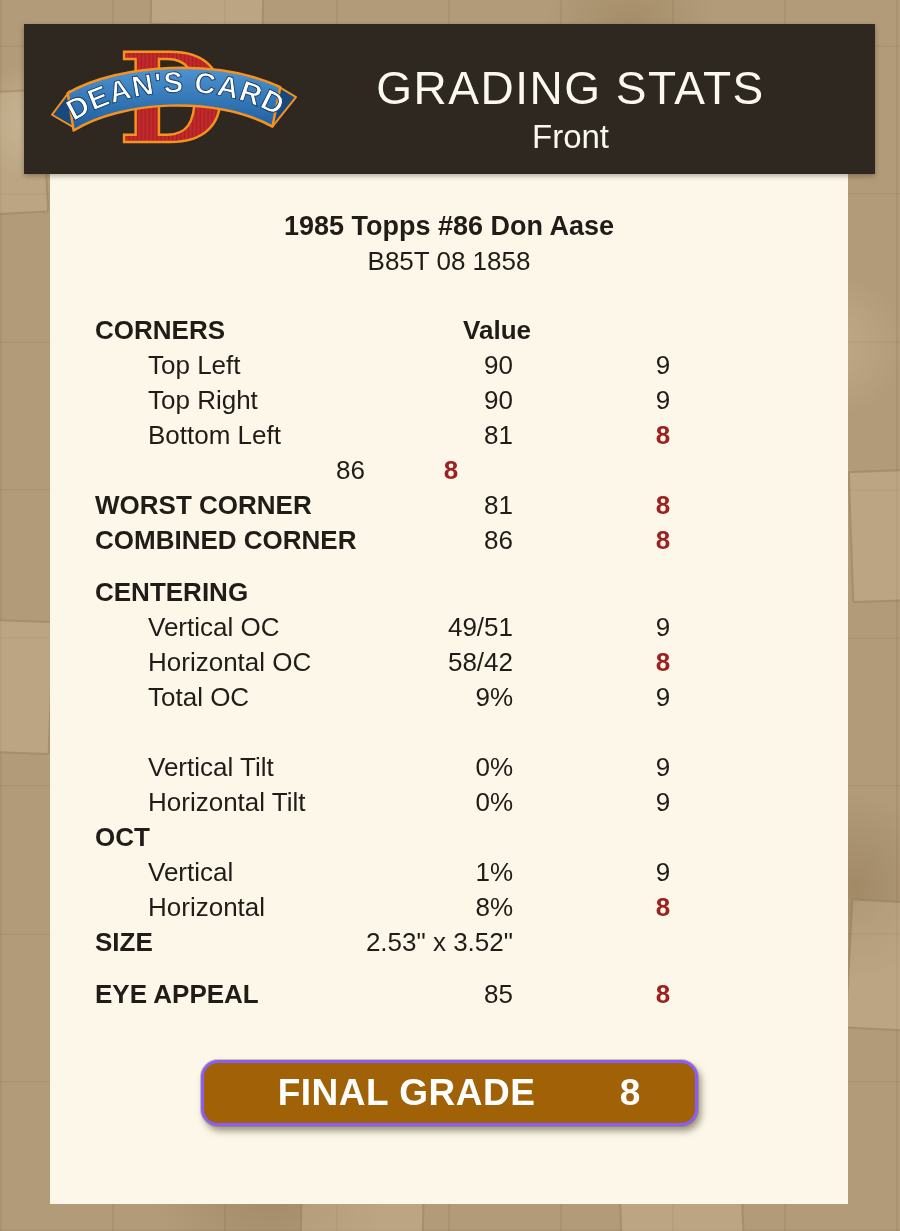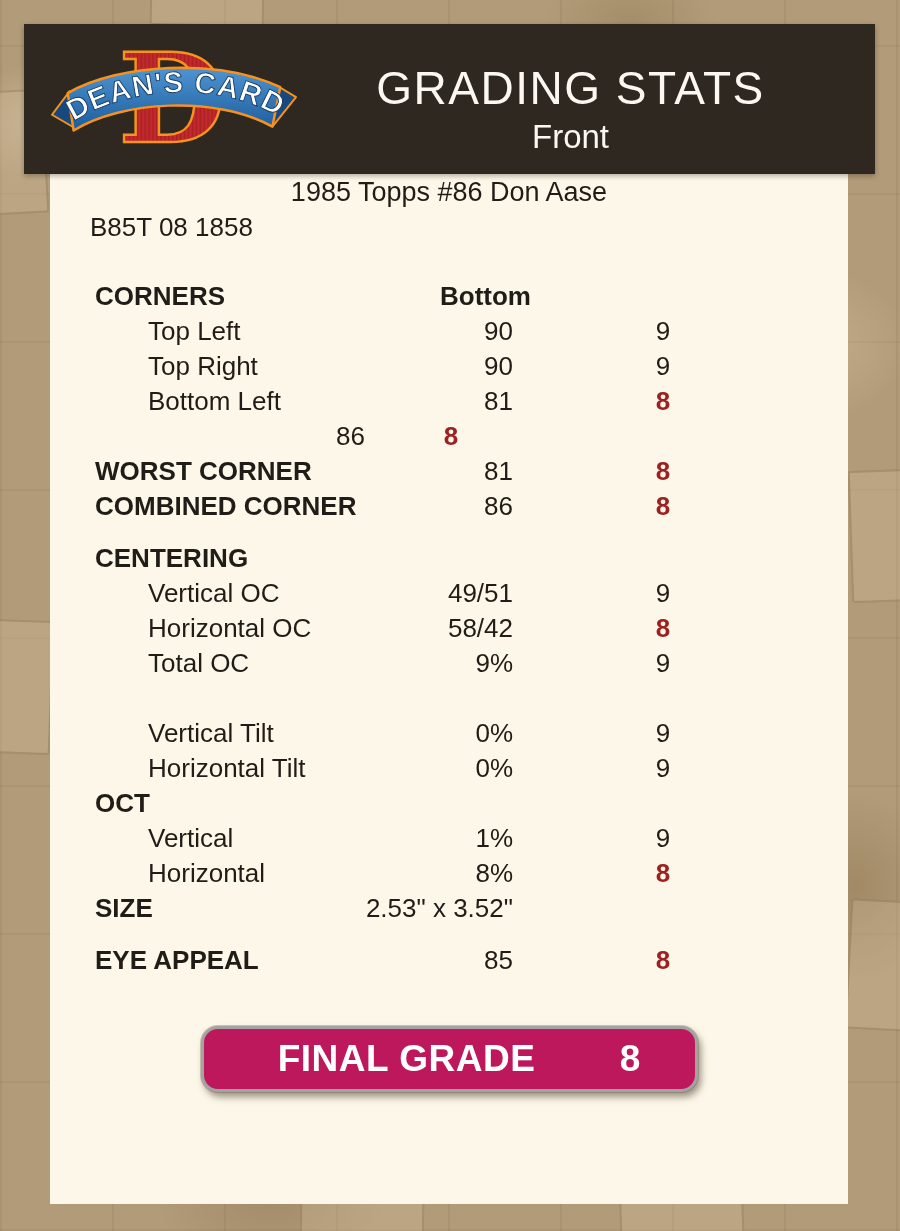--- a/index.html
+++ b/index.html
@@ -44,39 +44,39 @@
     color:#fbf8f1;
   }
   .title-main{font-size:46px;line-height:52px;font-weight:400;letter-spacing:1.5px;white-space:nowrap;}
   .title-sub{font-size:33px;line-height:46px;font-weight:400;}
 
   
   .panel{
     position:absolute;left:50px;top:174px;width:798px;height:1030px;
     background:#fcf7e8;z-index:1;color:#201c17;
   }
-  .card-title{text-align:center;font-size:27px;line-height:36px;font-weight:normal;}
-  .card-serial{font-size:26px;line-height:35px;margin-left:40px;}
+  .card-title{margin-top:34px;text-align:center;font-size:27px;line-height:36px;font-weight:bold;}
+  .card-serial{text-align:center;font-size:26px;line-height:35px;}
 
   .grades-table{margin:34px 0 0 45px;}
   .row{display:grid;grid-template-columns:270px 148px 276px;height:35px;line-height:35px;font-size:26px;}
   .cell{white-space:nowrap;}
   .row .value{text-align:right;}
   .row .grade{text-align:center;transform:translateX(12px);}
   .row.header-row .cell{font-weight:bold;}
   .row.header-row .value{transform:translateX(18px);}
   .row.section .label{font-weight:bold;}
   .row.item .label{padding-left:53px;}
   .row.red-max .grade{color:#9c2121;font-weight:bold;}
   .row.gap-above{margin-top:17px;}
 
   
   .final-grade{
     margin:48px 0 0 151px;width:497px;height:66px;box-sizing:border-box;
-    background:#be185d;border:3px solid #a3a3a3;border-radius:17px;
+    background:#a16207;border:3px solid #8b5cf6;border-radius:17px;
     box-shadow:3px 5px 7px rgba(105,92,75,0.65), 0 0 0 1px rgba(120,105,85,0.35);
     display:flex;align-items:center;color:#ffffff;cursor:pointer;padding-left:44px;
   }
   .fg-label{flex:1;text-align:center;font-size:37px;font-weight:bold;letter-spacing:0.5px;}
   .fg-value{width:130px;text-align:center;font-size:37px;font-weight:bold;}
 </style>
 </head>
 <body>
 
 <div class="bg">
@@ -116,21 +116,21 @@
   </div>
 </header>
 
 <main class="panel">
   <div class="card-title">1985 Topps #86 Don Aase</div>
   <div class="card-serial">B85T 08 1858</div>
 
   <div class="grades-table" id="table">
   <div class="row header-row">
     <span class="cell label">CORNERS</span>
-    <span class="cell value">Bottom</span>
+    <span class="cell value">Value</span>
   </div>
 
   <div class="row item">
     <span class="cell label">Top Left</span>
     <span class="cell value">90</span>
     <span class="cell grade">9</span>
   </div>
 
   <div class="row item">
     <span class="cell label">Top Right</span>

